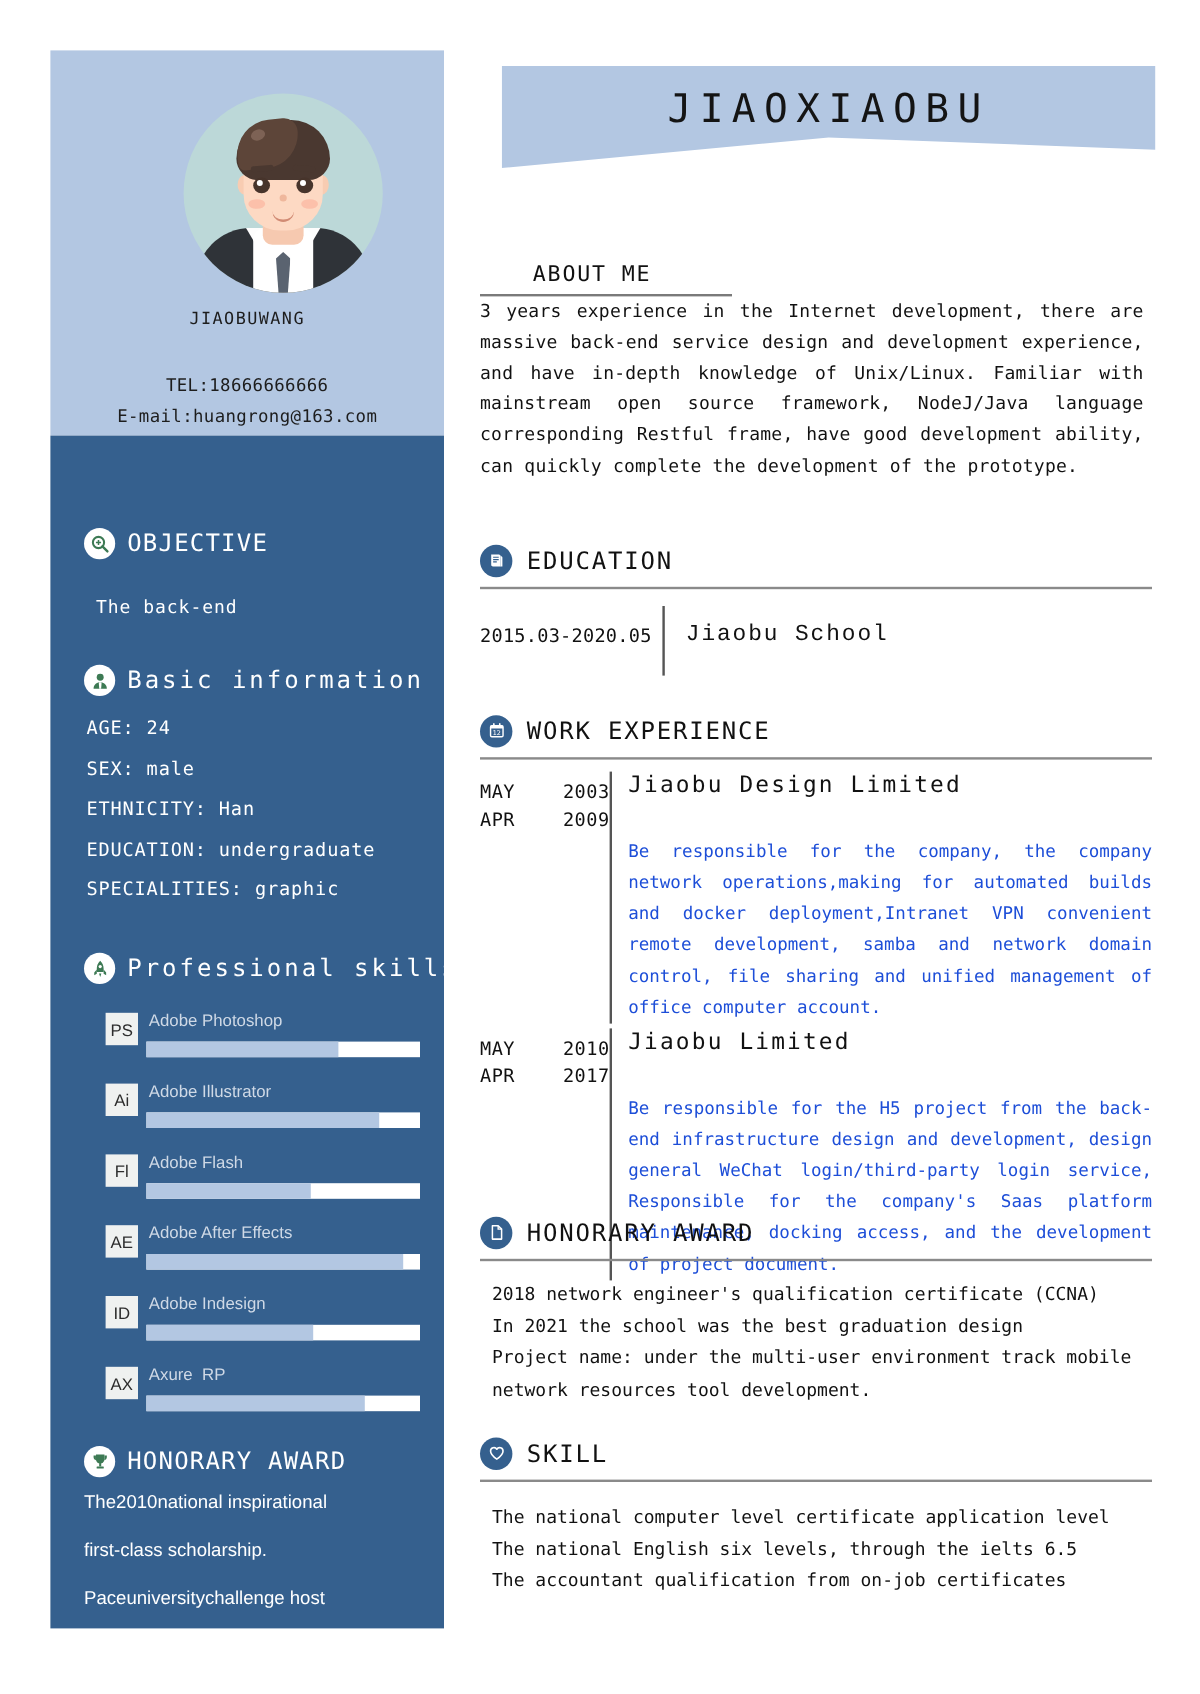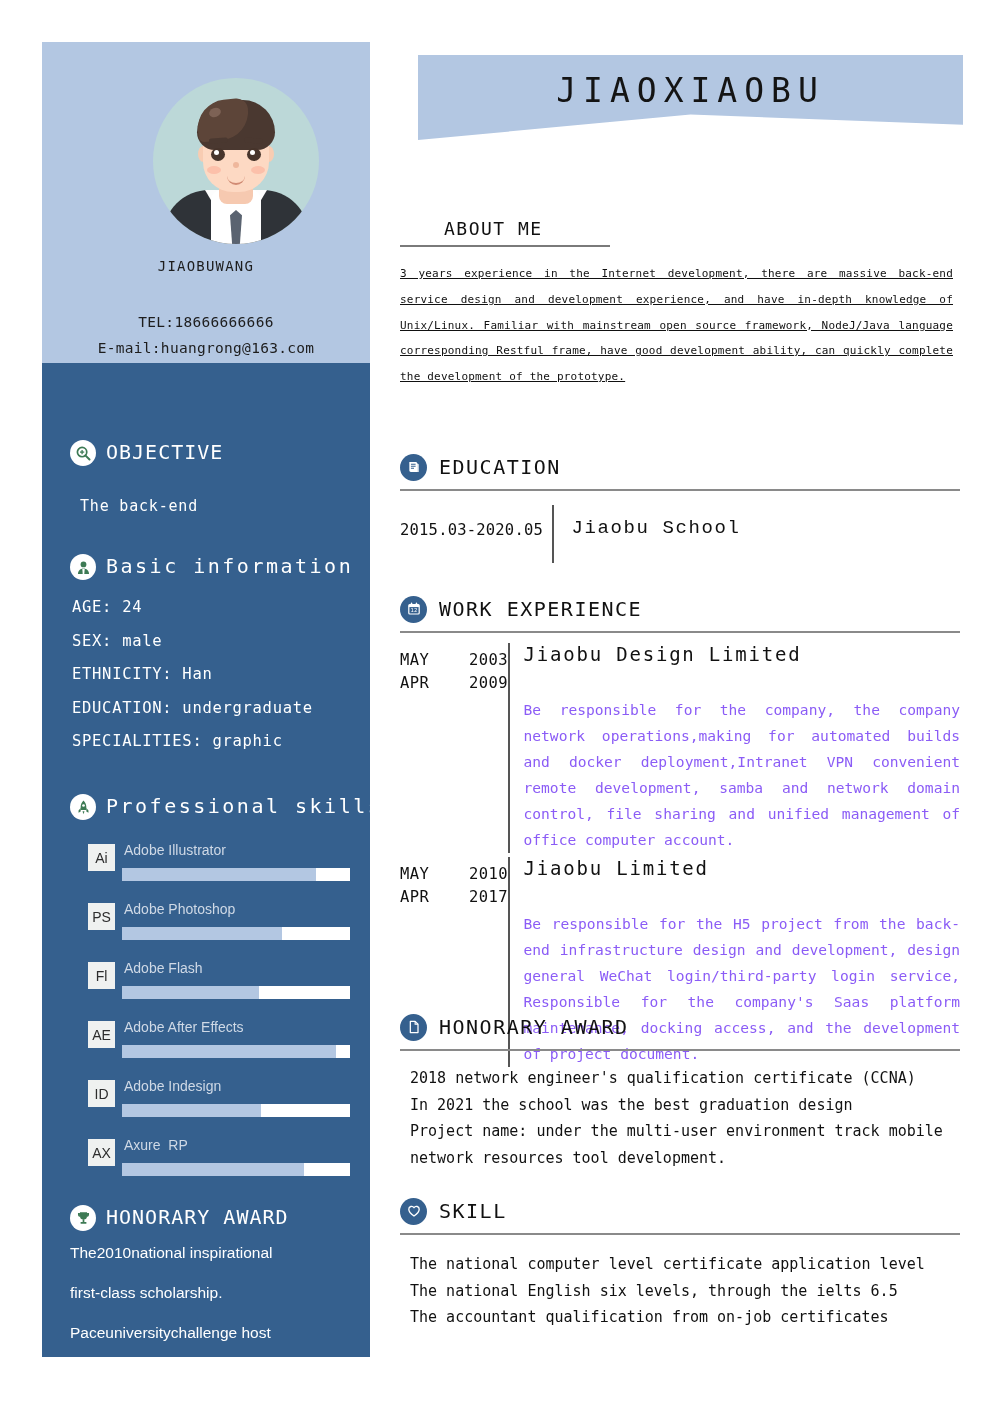--- a/index.html
+++ b/index.html
@@ -328,29 +328,27 @@
     color: #111;
     padding-left: 44px;
   }
   #about-rule {
     margin-top: 6px;
     width: 210px;
     height: 2px;
     background: #7a7a7a;
   }
   #about-text {
-    margin-top: 14px;
     width: 553px;
-    font-size: 11px;
+    font-size: 15px;
     line-height: 25.8px;
     color: #111;
     text-align: justify;
     text-align-last: left;
     letter-spacing: .2px;
-    text-decoration: underline;
   }
 
   
   #edu-sec { top: 452px; }
   #edu-body {
     margin-top: 14px;
     display: flex;
     align-items: flex-start;
   }
   #edu-date {
@@ -403,21 +401,21 @@
   }
   .work-company {
     font-size: 19px;
     letter-spacing: 1.8px;
     color: #111;
     margin-bottom: 2px;
   }
   .work-desc {
     font-size: 14.6px;
     line-height: 26px;
-    color: #8b5cf6;
+    color: #1d4ed8;
     text-align: justify;
     text-align-last: left;
     margin-top: 32px;
   }
   .work-item + .work-item { margin-top: 4px; }
 
   
   #honm-sec { top: 1012px; }
   #honm-lines {
     margin-top: 14px;
@@ -518,31 +516,31 @@
         <path d="M12 2.2c2.6 2.4 4 5.7 4 9v4.4H8v-4.4c0-3.3 1.4-6.6 4-9z" fill="#3d7a54"></path>
         <path d="M8 12.6L5 16.2v3.2l3-1.9zM16 12.6l3 3.6v3.2l-3-1.9z" fill="#3d7a54"></path>
         <circle cx="12" cy="9.2" r="1.9" fill="#ffffff"></circle>
         <path d="M10.6 17.2h2.8l-1.4 4.2z" fill="#3d7a54"></path>
       </svg>
     </span>
     <span class="sb-title wide">Professional skills</span>
   </div>
   <div id="skill-bars">
       <div class="skill-row">
+        <div class="skill-badge">PS</div>
+        <div class="skill-label">Adobe Photoshop</div>
+        <div class="skill-track">
+          <div class="skill-fill" style="width: 70%;"></div>
+        </div>
+      </div>
+      <div class="skill-row">
         <div class="skill-badge">Ai</div>
         <div class="skill-label">Adobe Illustrator</div>
         <div class="skill-track">
           <div class="skill-fill" style="width: 85%;"></div>
-        </div>
-      </div>
-      <div class="skill-row">
-        <div class="skill-badge">PS</div>
-        <div class="skill-label">Adobe Photoshop</div>
-        <div class="skill-track">
-          <div class="skill-fill" style="width: 70%;"></div>
         </div>
       </div>
       <div class="skill-row">
         <div class="skill-badge">Fl</div>
         <div class="skill-label">Adobe Flash</div>
         <div class="skill-track">
           <div class="skill-fill" style="width: 60%;"></div>
         </div>
       </div>
       <div class="skill-row">

